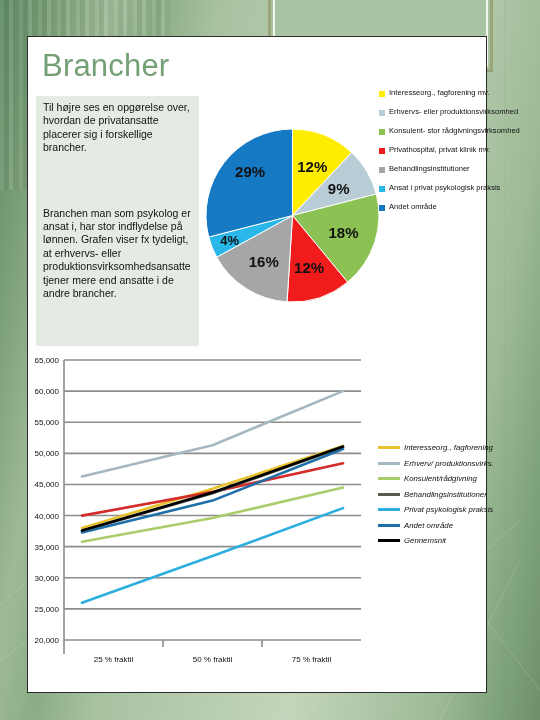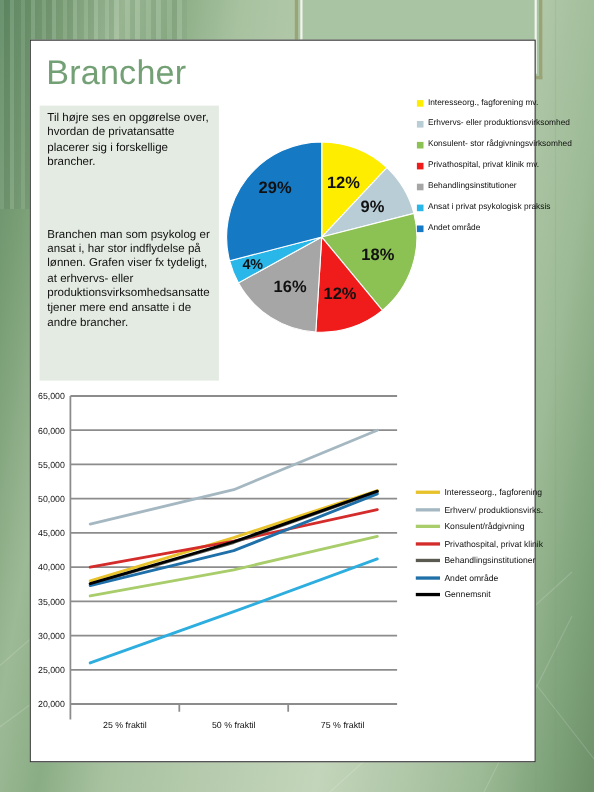--- a/index.html
+++ b/index.html
@@ -54,21 +54,21 @@
   
   .lc{position:absolute;left:16px;top:352px;width:356px;height:312px;}
   .lc svg{display:block;}
   .ytick{font-size:8px;fill:#111;text-anchor:end;font-family:"Liberation Sans",sans-serif;}
   .xtick{font-size:8px;fill:#111;text-anchor:middle;font-family:"Liberation Sans",sans-serif;}
 
   
   .lc-legend{position:absolute;left:378px;top:440px;width:160px;}
   .ll-row{display:flex;align-items:center;height:15.5px;}
   .ll-sw{width:22px;height:3px;margin-right:4px;flex:none;}
-  .ll-tx{font-size:7.8px;color:#111;white-space:nowrap;}
+  .ll-tx{font-size:7.8px;color:#111;white-space:nowrap;font-style:italic;}
 </style>
 </head>
 <body>
 
 <div id="stage">
 
   <div class="bg">
     <div class="bg-stripes"></div>
     <svg class="bg-diag" width="540" height="720">
       <g stroke="#ffffff" stroke-opacity="0.30" fill="none">
@@ -194,28 +194,28 @@
       </div>
       <div class="ll-row">
         <span class="ll-sw" style="background: rgb(165, 184, 194);"></span>
         <span class="ll-tx">Erhverv/ produktionsvirks.</span>
       </div>
       <div class="ll-row">
         <span class="ll-sw" style="background: rgb(168, 205, 106);"></span>
         <span class="ll-tx">Konsulent/rådgivning</span>
       </div>
       <div class="ll-row">
-        <span class="ll-sw" style="background: rgb(212, 43, 43);"></span>
-        <span class="ll-tx">Privathospital, privat klinik</span>
-      </div>
-      <div class="ll-row">
         <span class="ll-sw" style="background: rgb(90, 90, 80);"></span>
         <span class="ll-tx">Behandlingsinstitutioner</span>
       </div>
       <div class="ll-row">
+        <span class="ll-sw" style="background: rgb(46, 174, 222);"></span>
+        <span class="ll-tx">Privat psykologisk praksis</span>
+      </div>
+      <div class="ll-row">
         <span class="ll-sw" style="background: rgb(31, 111, 168);"></span>
         <span class="ll-tx">Andet område</span>
       </div>
       <div class="ll-row">
         <span class="ll-sw" style="background: rgb(0, 0, 0);"></span>
         <span class="ll-tx">Gennemsnit</span>
       </div>
     </div>
 
 </div>

